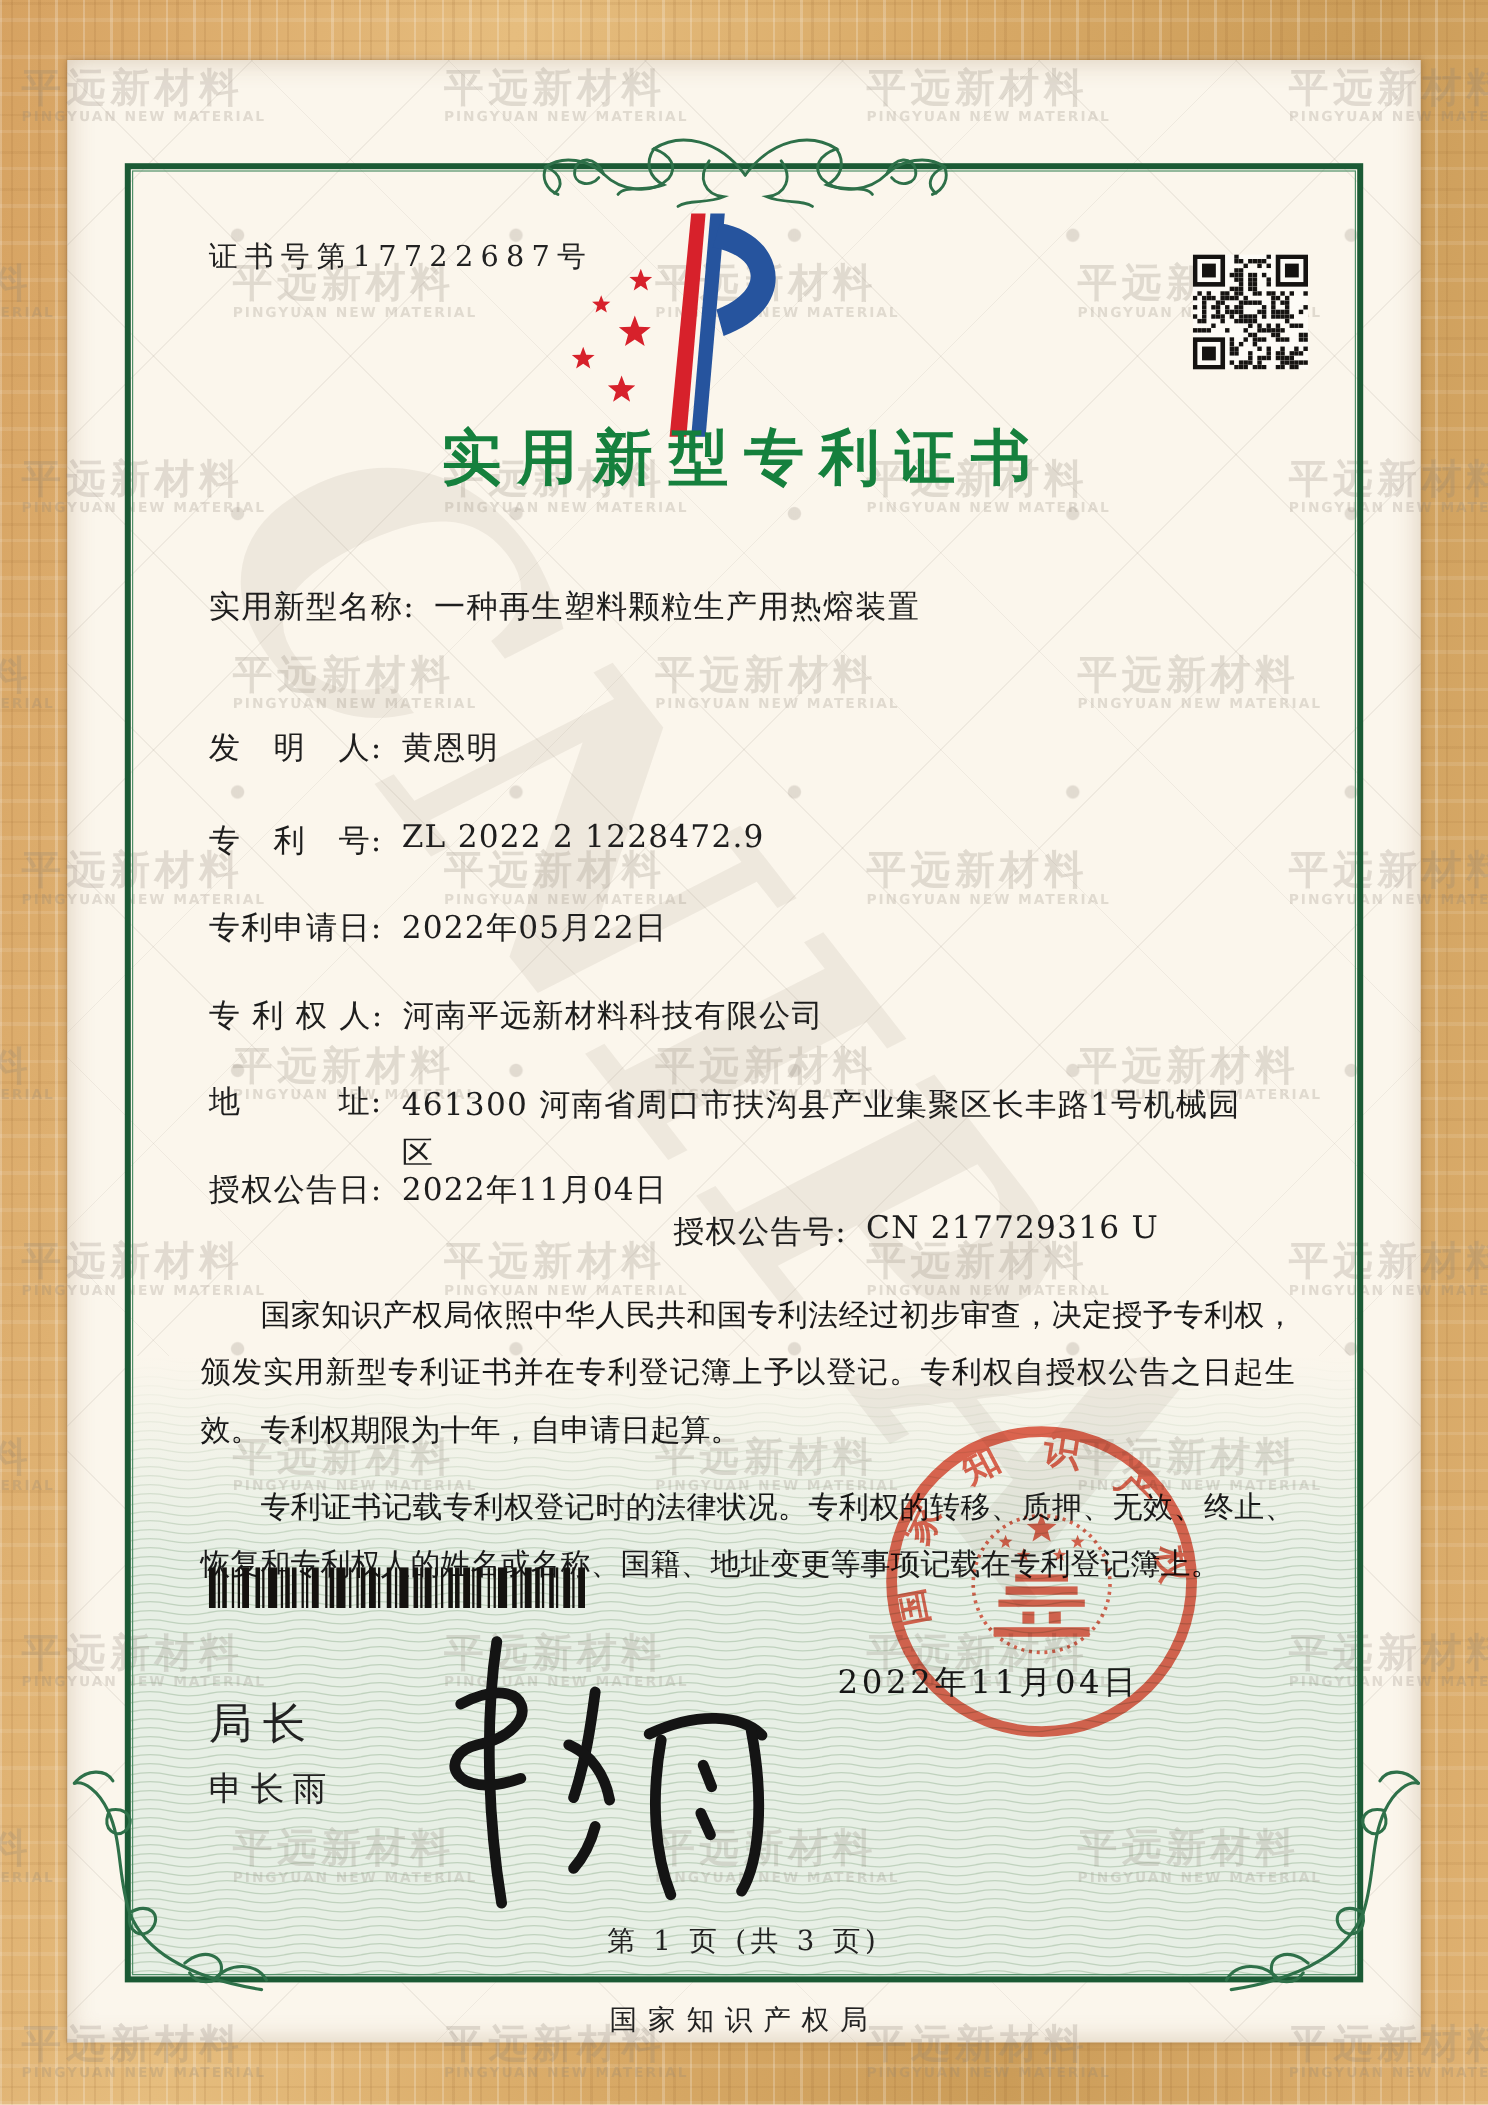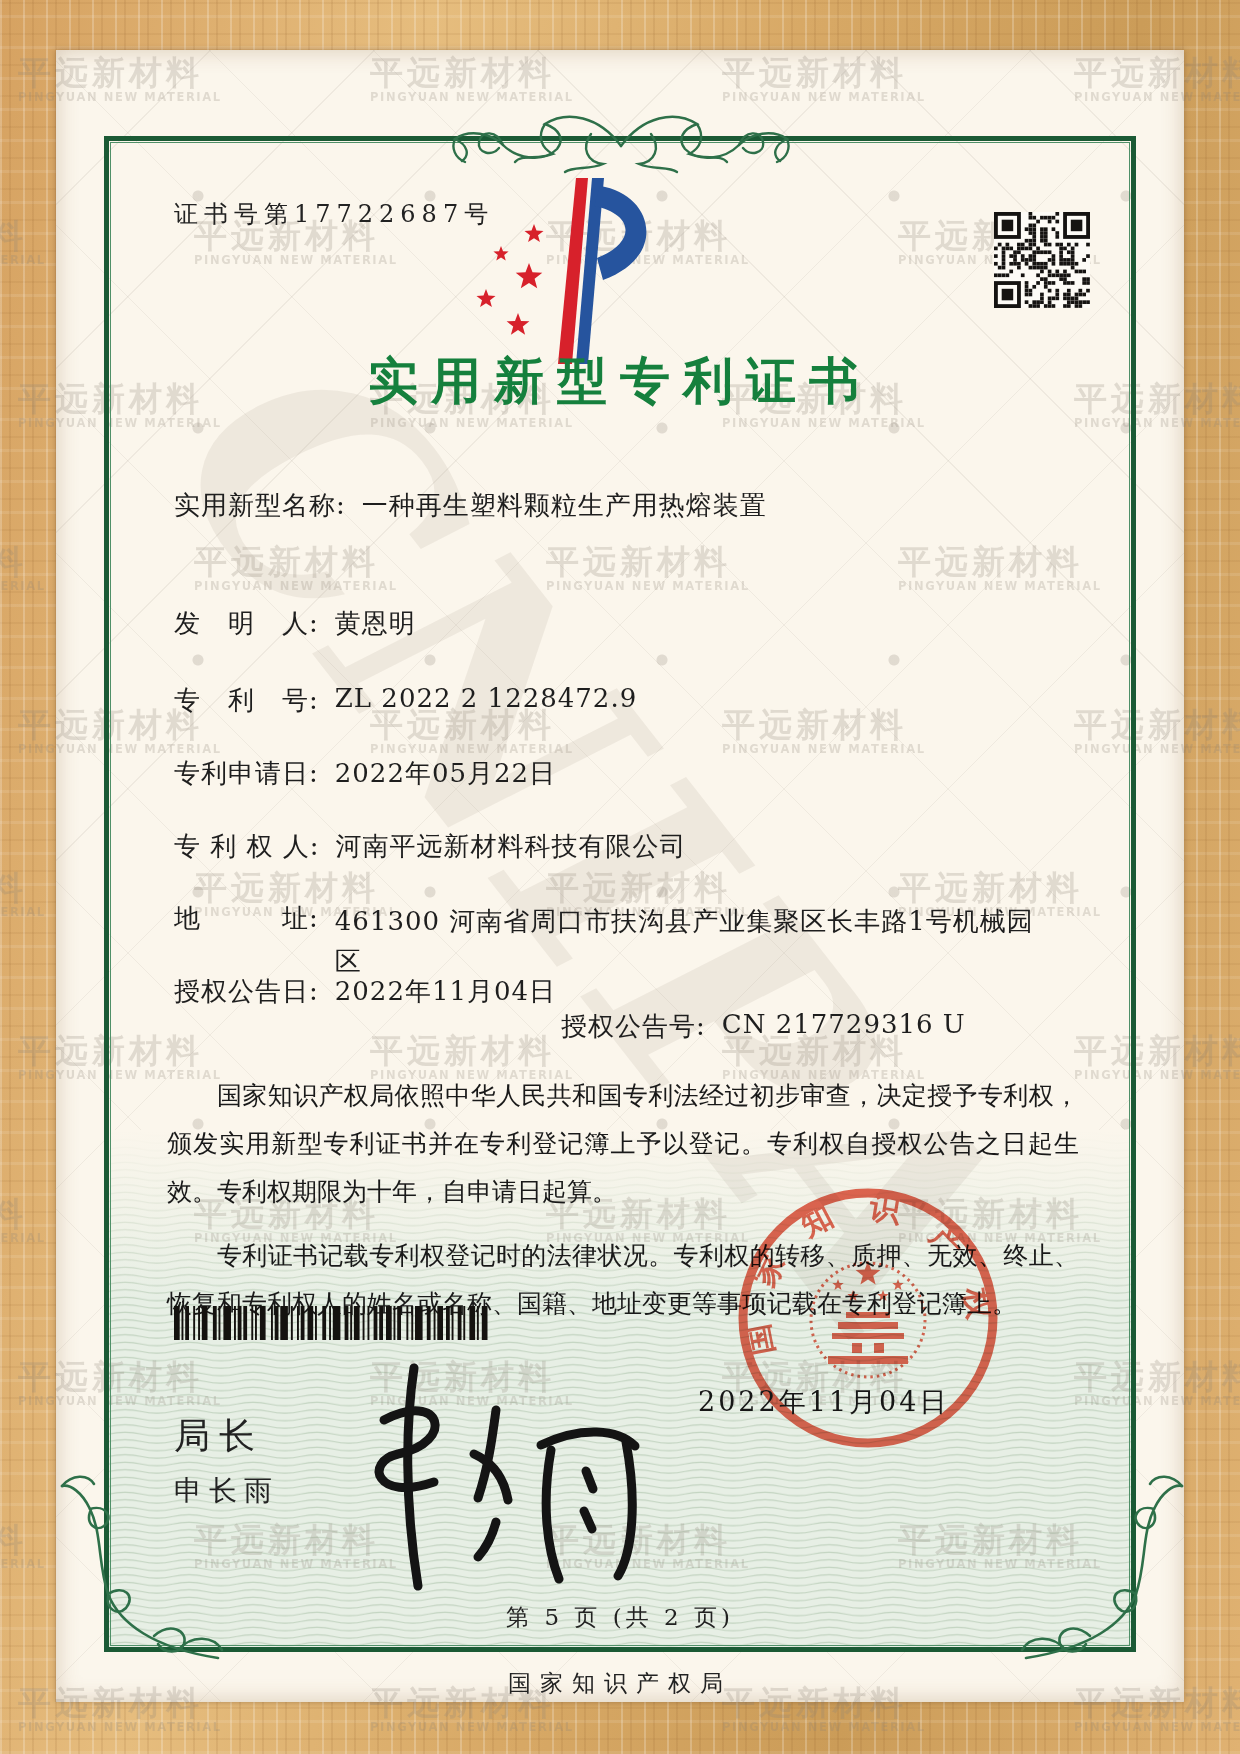--- a/index.html
+++ b/index.html
@@ -851,16 +851,16 @@
           <rect x="110" y="144" width="60" height="7"></rect>
           <rect x="104" y="155" width="72" height="6"></rect>
           <rect x="124" y="165" width="10" height="10"></rect>
           <rect x="146" y="165" width="10" height="10"></rect>
           <rect x="100" y="178" width="80" height="8"></rect>
         </g>
       </g>
     </svg>
     <div class="seal-date">2022年11月04日</div>
 
-    <div class="page-footer">第 5 页 (共 2 页)</div>
+    <div class="page-footer">第 1 页 (共 3 页)</div>
     <div class="continuation">国家知识产权局</div>
   </div>
 </div>
 
 </body></html>

